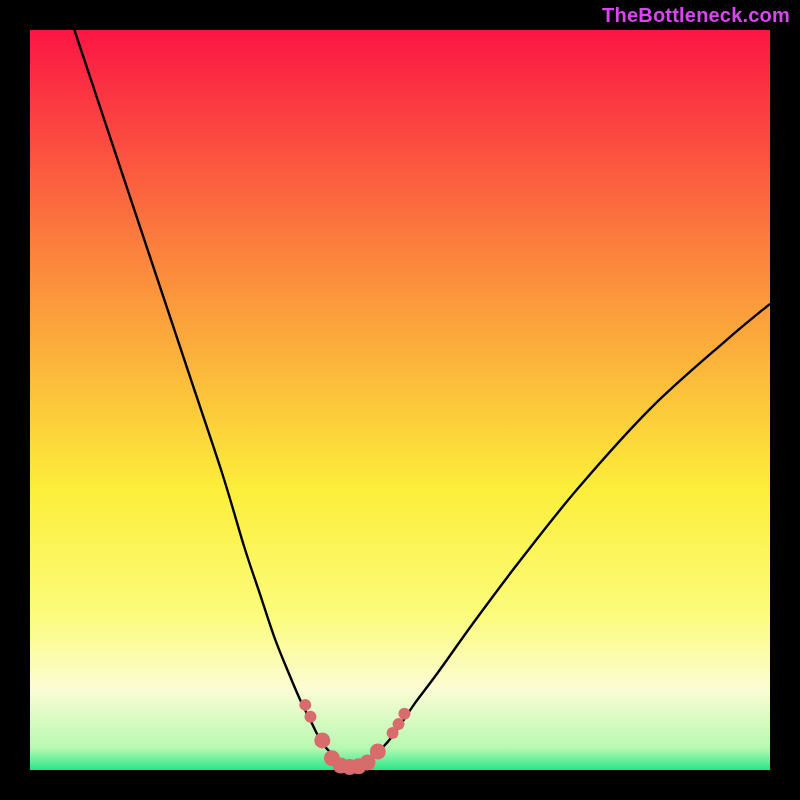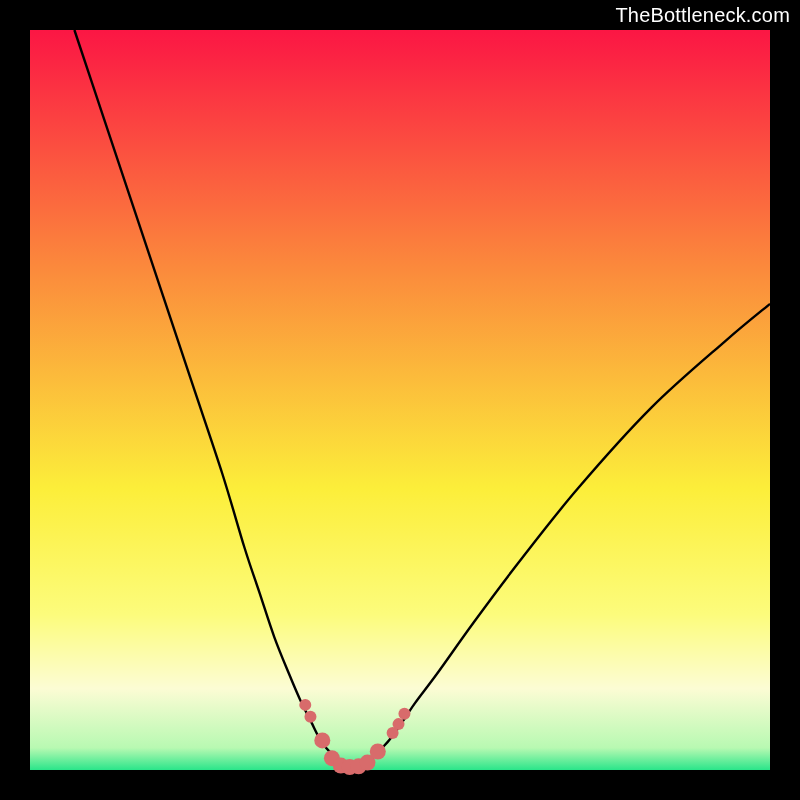--- a/index.html
+++ b/index.html
@@ -16,23 +16,23 @@
     left: 0;
     top: 0;
     width: 800px;
     height: 800px;
     background: #000;
   }
   .watermark {
     position: absolute;
     top: 4px;
     right: 10px;
-    color: #ffffff;
+    color: #d946ef;
     font-size: 20px;
-    font-weight: 400;
+    font-weight: 700;
     letter-spacing: 0.2px;
     user-select: none;
   }
   svg {
     position: absolute;
     left: 0;
     top: 0;
   }
 </style>
 </head>

